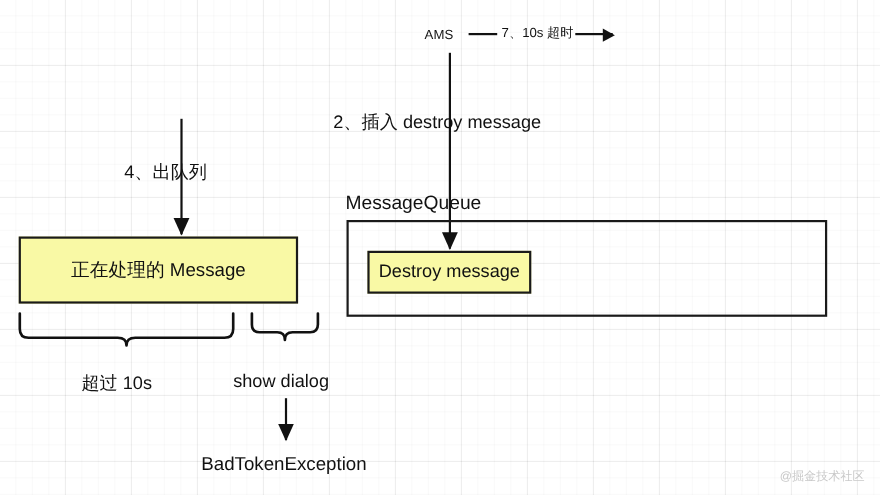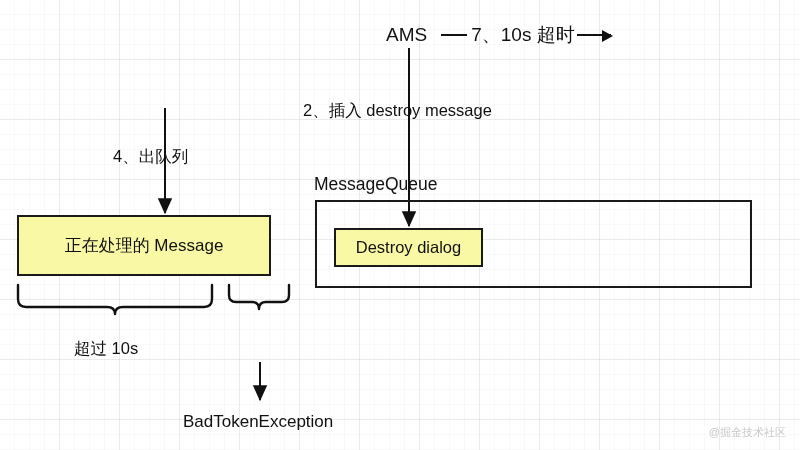--- a/index.html
+++ b/index.html
@@ -76,21 +76,21 @@
     font-size: 16.5px;
   }
   #message-queue-label {
     left: 314px;
     top: 174px;
     font-size: 17.5px;
   }
   #ams-row {
     left: 386px;
     top: 22px;
-    font-size: 19px;
+    font-size: 12px;
     display: flex;
     align-items: center;
     gap: 0px;
     justify-content: space-between;
   }
   #ams-row .seg { display: inline-block; }
   #ams-row .rule-left {
     display: inline-block;
     width: 26px;
     height: 0;
@@ -184,26 +184,27 @@
 
   <div class="label" id="insert-destroy-label">2、插入 destroy message</div>
 
   <div class="label" id="dequeue-label">4、出队列</div>
 
   <div class="label" id="message-queue-label">MessageQueue</div>
 
   <div class="node plain-box" id="message-queue-box"></div>
 
   <div class="node yellow-box" id="destroy-message-box">
-    <span>Destroy dialog</span>
+    <span>Destroy message</span>
   </div>
 
   <div class="node yellow-box" id="processing-message-box">
     <span>正在处理的 Message</span>
   </div>
 
   <div class="label" id="over-10s-label">超过 10s</div>
+  <div class="label" id="show-dialog-label">show dialog</div>
 
   <div class="label" id="bad-token-label">BadTokenException</div>
 
   <div id="watermark">@掘金技术社区</div>
 
 </div>
 
 </body></html>

